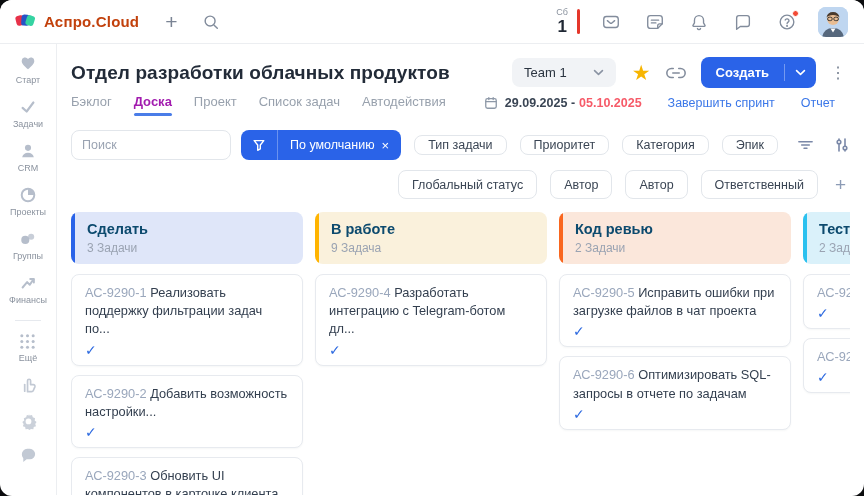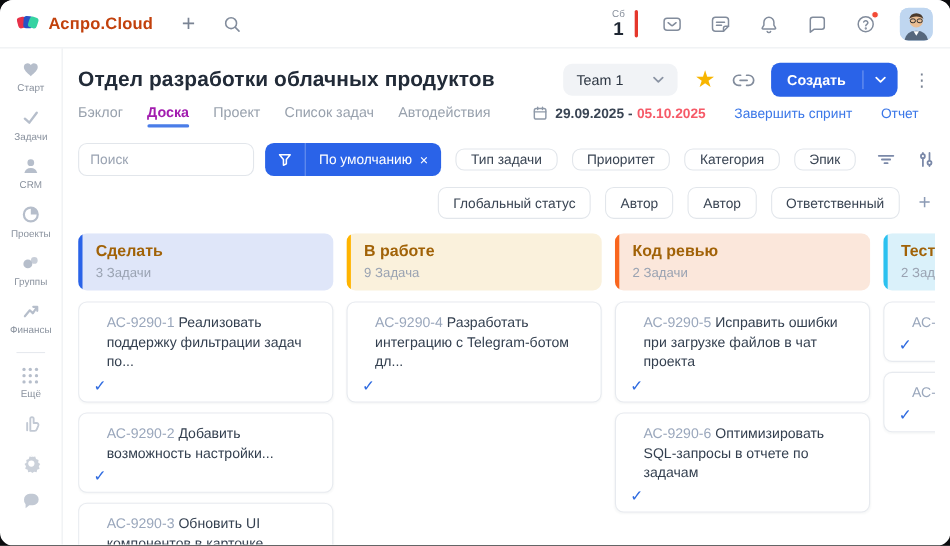--- a/index.html
+++ b/index.html
@@ -69,25 +69,25 @@
   .f-right .ficon{cursor:pointer;display:flex;}
   .filters2{margin-top:10px;display:flex;align-items:center;justify-content:flex-end;}
   .filters2 .chip{margin-left:0;margin-right:13px;height:29px;}
   .add-filter{border:0;background:none;color:#8C9BB5;font-size:19px;cursor:pointer;line-height:1;padding:0 4px;}
 
   
   .board{margin-top:13px;display:flex;gap:12px;overflow:hidden;align-items:flex-start;}
   .col{width:232px;flex:0 0 auto;}
   .col-head{position:relative;border-radius:8px;background:var(--colbg);padding:8px 12px 9px 16px;overflow:hidden;cursor:pointer;}
   .col-head::before{content:"";position:absolute;left:0;top:0;bottom:0;width:4px;background:var(--stripe);}
-  .col-title{font-size:14.5px;font-weight:600;color:#a16207;line-height:1.25;white-space:nowrap;}
+  .col-title{font-size:14.5px;font-weight:600;color:#0c4a6e;line-height:1.25;white-space:nowrap;}
   .col-count{font-size:12px;color:#9AA3B2;margin-top:3px;white-space:nowrap;}
   .cards{margin-top:10px;display:flex;flex-direction:column;gap:9px;}
   .card{background:#fff;border:1px solid #E7EAEF;border-radius:8px;padding:9px 13px 8px;box-shadow:0 1px 2px rgba(30,40,60,.04);cursor:pointer;}
-  .card-title{font-size:12.8px;line-height:1.42;color:#333F4F;margin-left:12px;}
+  .card-title{font-size:12.8px;line-height:1.42;color:#333F4F;}
   .card-id{color:#9AA7BC;}
   .card-check{color:#2F6BE0;font-size:14px;font-weight:700;margin-top:4px;line-height:1;}
 
   svg{display:block;}
 </style>
 </head>
 <body>
 
 <div class="app">
 

